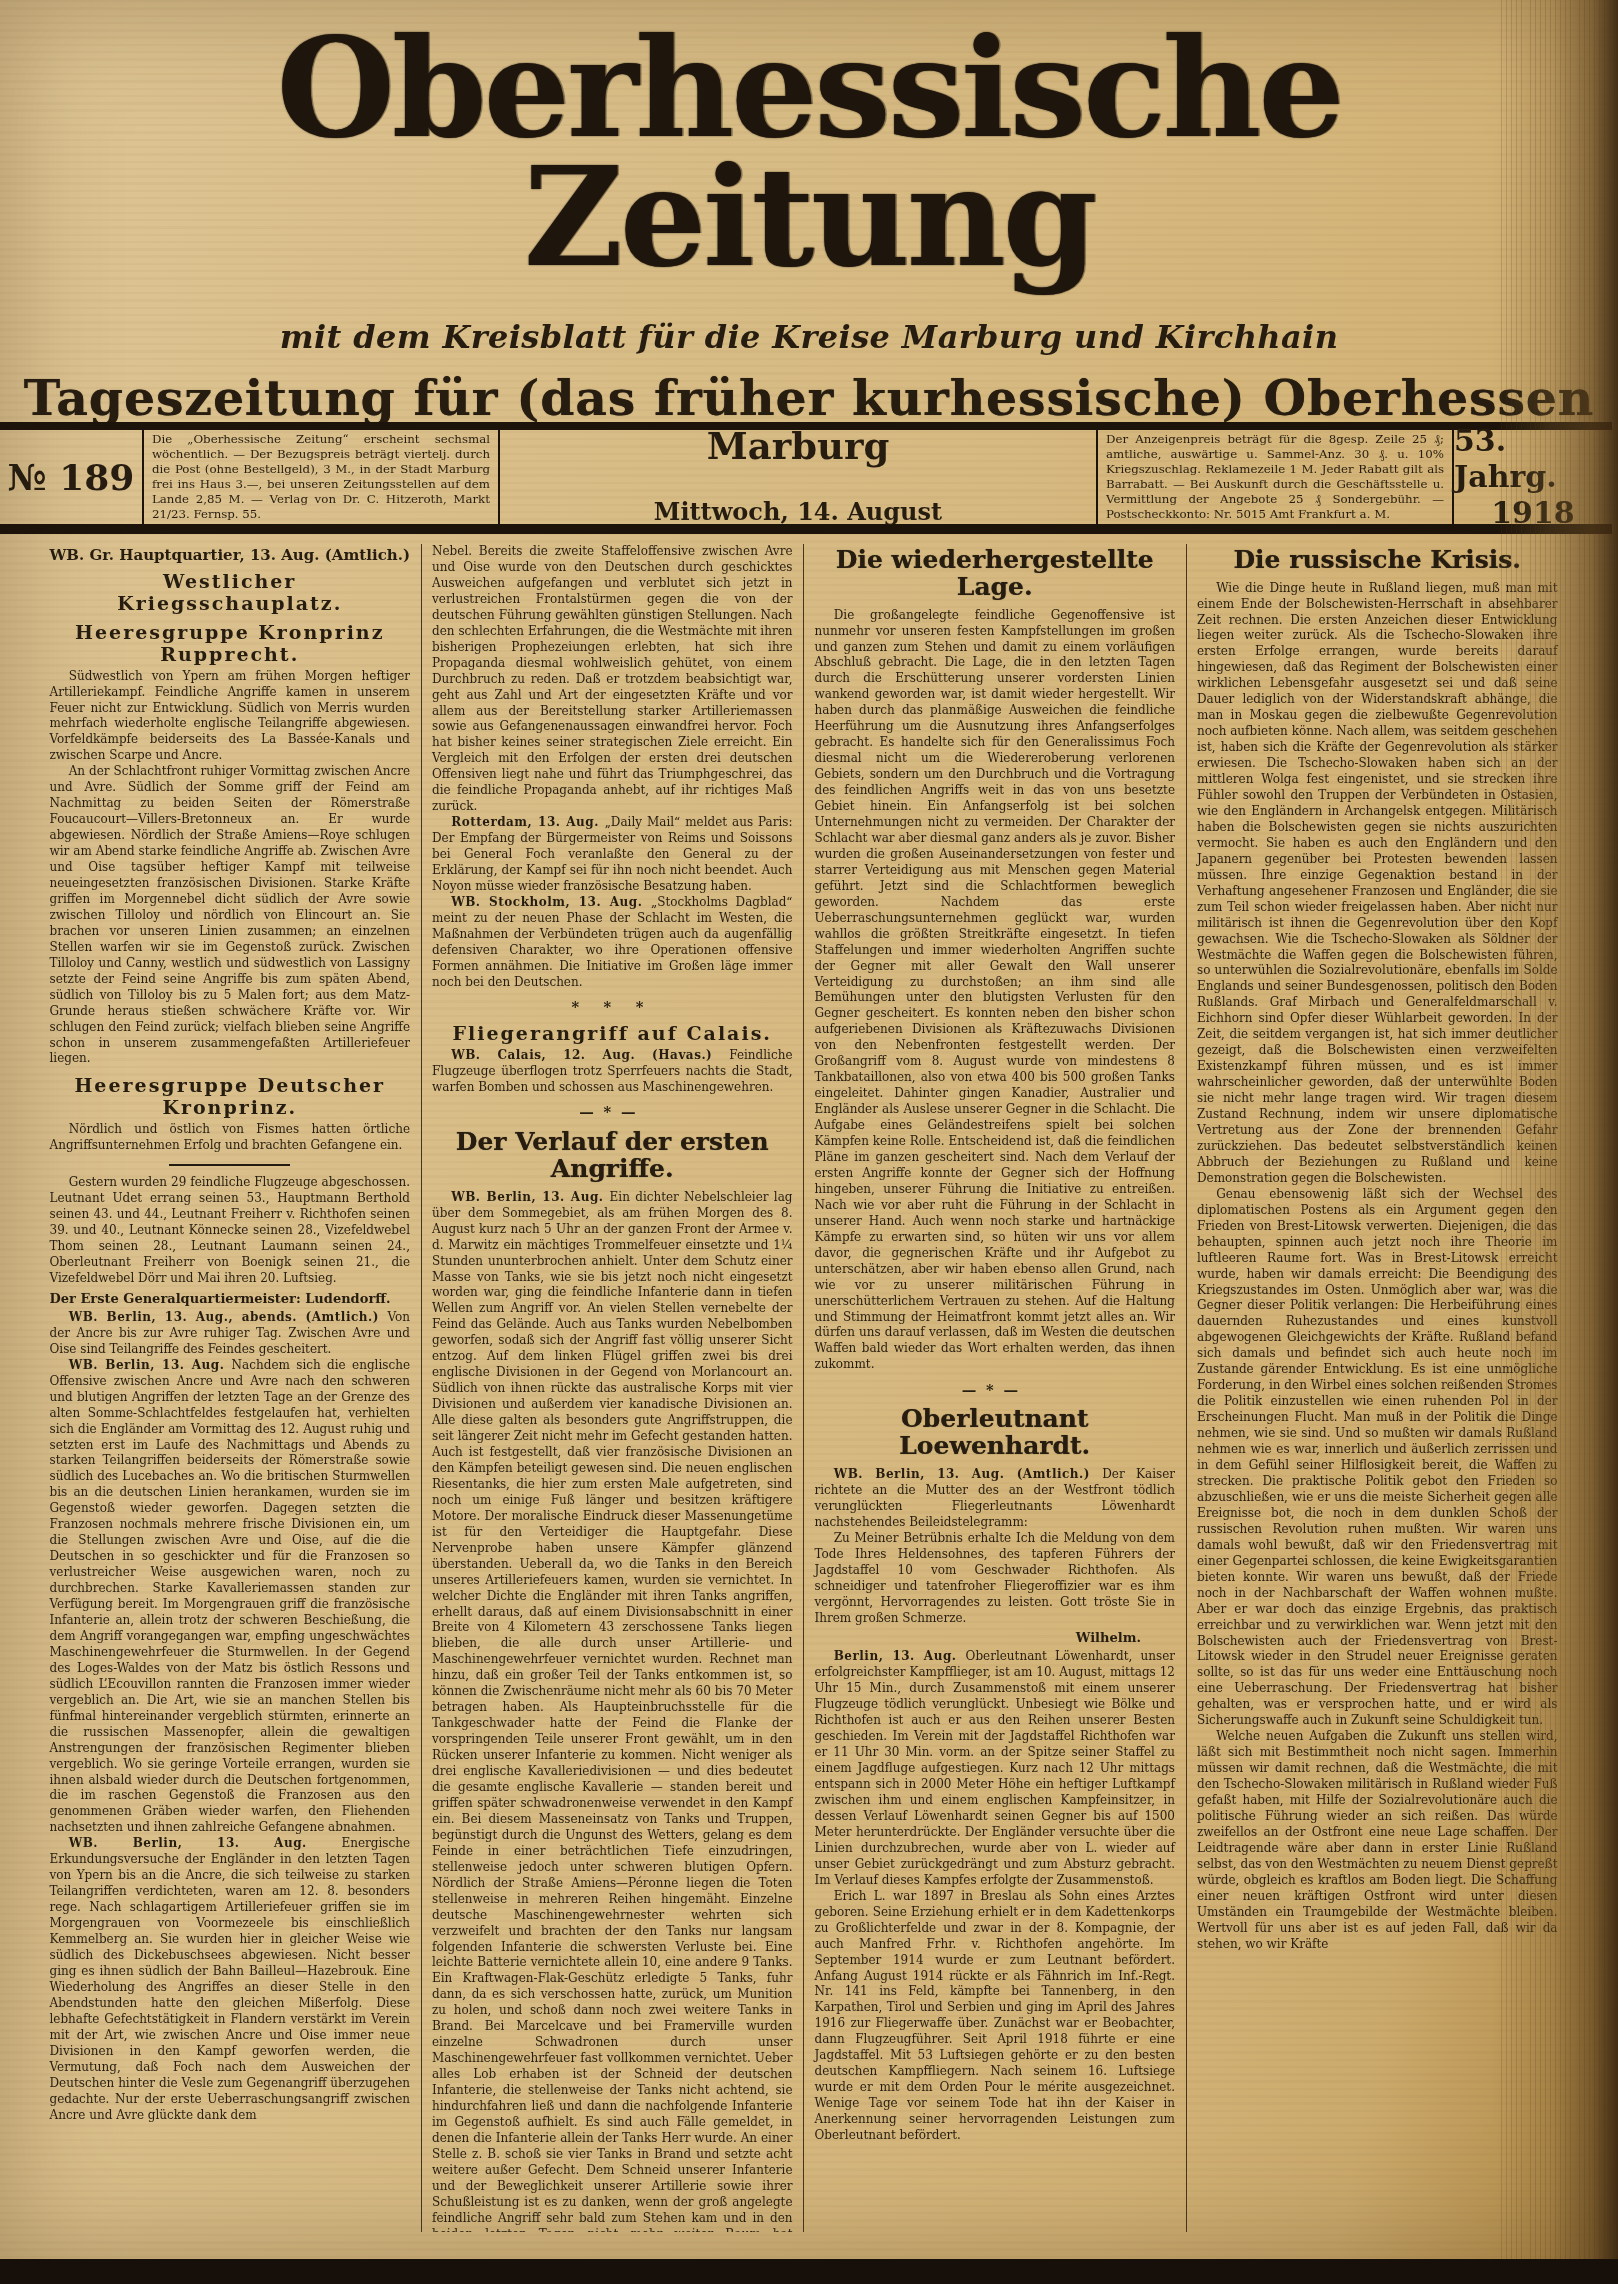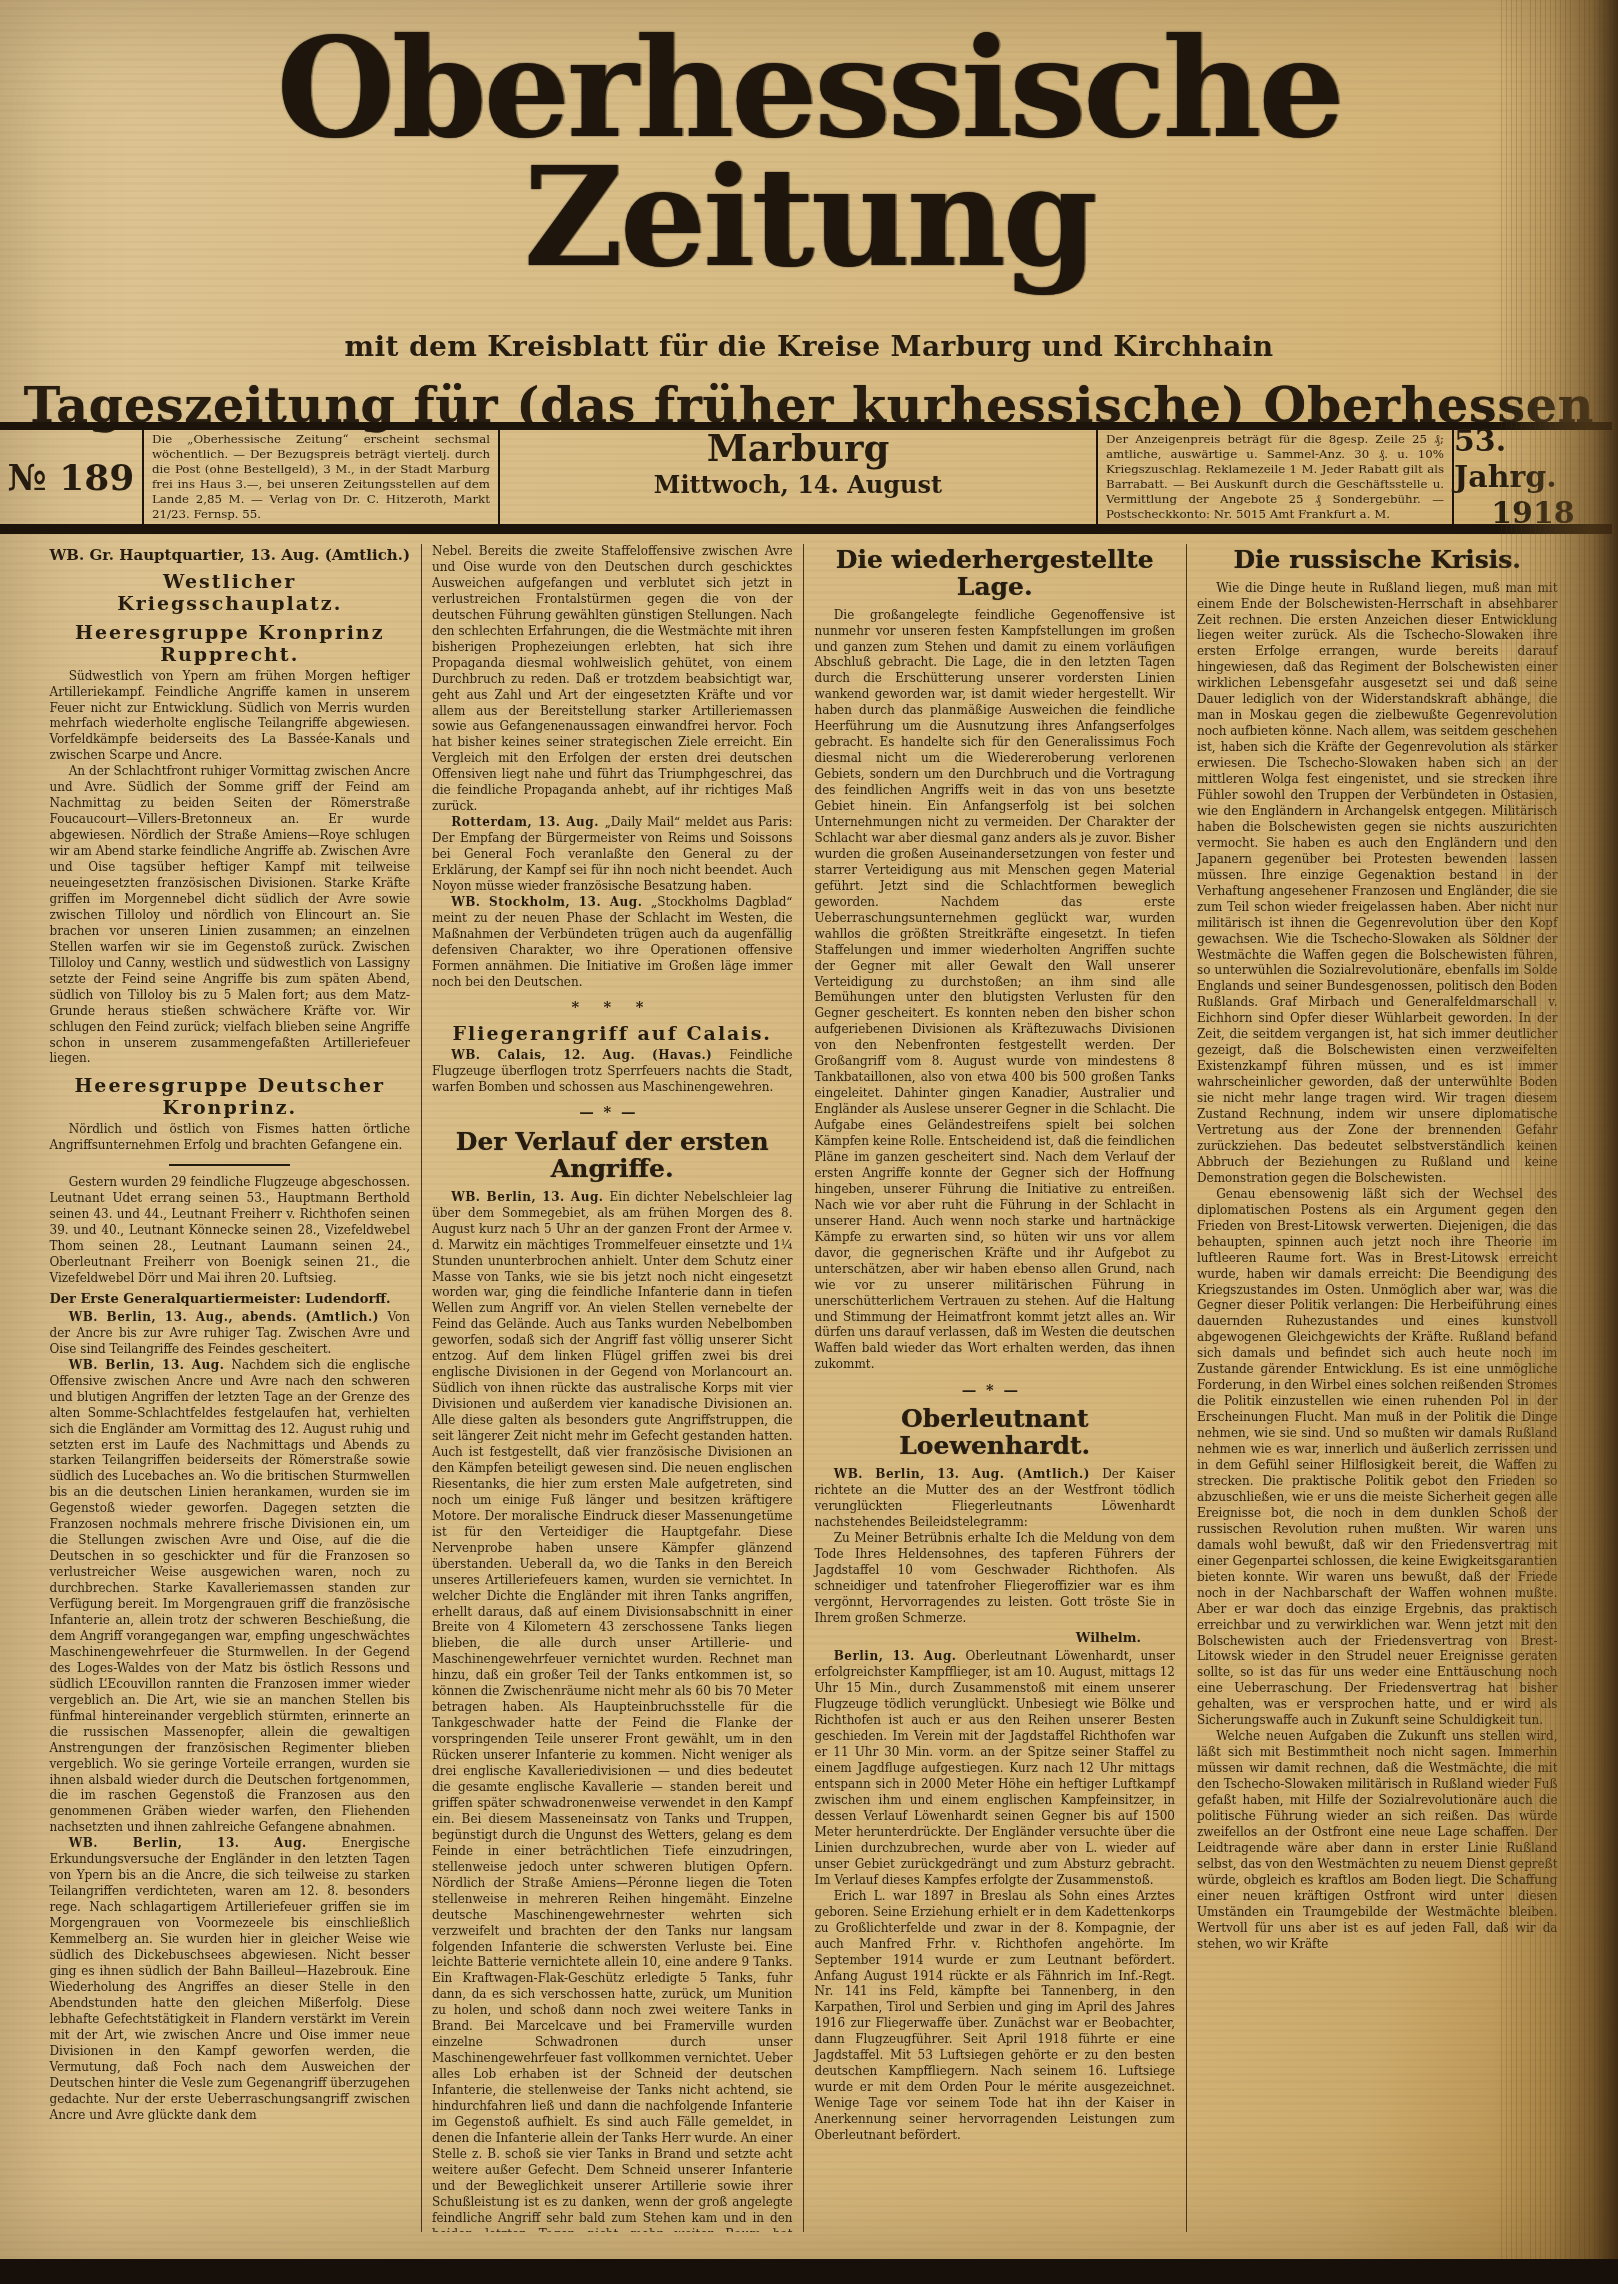--- a/index.html
+++ b/index.html
@@ -12,33 +12,33 @@
          background:repeating-linear-gradient(180deg, rgba(120,90,45,.05) 0 2.4px, rgba(0,0,0,0) 2.4px 7.3px);}
   .edge{position:absolute;right:0;top:0;width:121px;height:2259px;pointer-events:none;
         background:
           repeating-linear-gradient(90deg, rgba(70,48,20,0) 0 4px, rgba(70,48,20,.18) 4px 4.9px),
           linear-gradient(90deg, rgba(140,105,55,0) 0%, rgba(130,97,48,.30) 45%, rgba(96,68,30,.62) 78%, rgba(58,38,16,.92) 100%);}
   .bottomband{position:absolute;left:0;bottom:0;width:1618px;height:25px;background:#17100a;}
 
   .masthead{position:absolute;top:24px;left:0;width:1618px;text-align:center;}
   .mast-title{font-size:136px;line-height:.95;font-weight:bold;letter-spacing:-3.2px;color:#1e150c;
               text-shadow:0 0 1.6px rgba(30,21,12,.9), 1.6px 0 0 rgba(30,21,12,.35);}
-  .mast-sub{margin-top:48px;font-size:28px;font-weight:bold;letter-spacing:0.4px;}
+  .mast-sub{margin-top:36px;font-size:32px;font-weight:bold;letter-spacing:0.4px;font-style:italic;}
   .mast-tag{margin-top:13px;font-size:49px;font-weight:bold;letter-spacing:0.8px;
             text-shadow:0 0 0.8px rgba(30,21,12,.8);}
 
   .infobar{position:absolute;top:422px;left:0;width:1612px;height:94px;
            border-top:8px solid #1c130a;border-bottom:10.5px solid #1c130a;
            display:flex;align-items:stretch;}
   .ib-issue{width:142px;display:flex;align-items:center;justify-content:center;
             font-size:36px;font-weight:bold;}
   .ib-note{width:338px;font-size:11.8px;line-height:1.27;padding:4.9px 8px;
            border-left:2.4px solid #1c130a;border-right:2.4px solid #1c130a;
            display:flex;align-items:center;text-align:justify;font-weight:500;}
-  .ib-center{flex:1;display:flex;flex-direction:column;align-items:center;}
+  .ib-center{flex:1;display:flex;flex-direction:column;align-items:center;justify-content:center;gap:28px;}
   .ib-place{font-size:37px;font-weight:bold;line-height:1;}
   .ib-date{font-size:24px;font-weight:bold;margin-top:3.2px;}
   .ib-vol{width:158px;display:flex;flex-direction:column;align-items:center;justify-content:center;
           font-size:30px;font-weight:bold;line-height:1.2;}
 
   .columns{position:absolute;top:544px;left:39px;width:1529px;height:1688px;display:flex;}
   .col{flex:1 1 0;padding:0 10.5px;overflow:hidden;}
   .col + .col{border-left:1.2px solid #46351c;}
 
   .headline{font-size:25px;font-weight:bold;text-align:center;line-height:1.08;margin:1.6px 0 8px;

